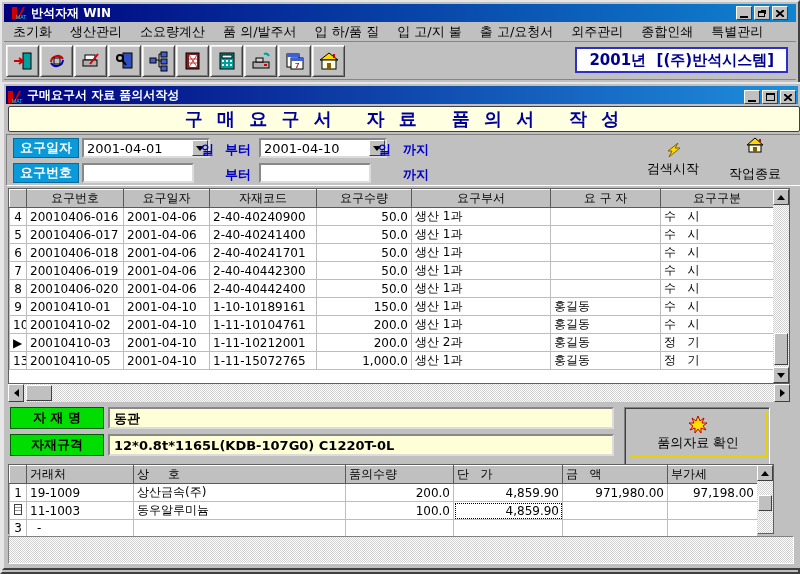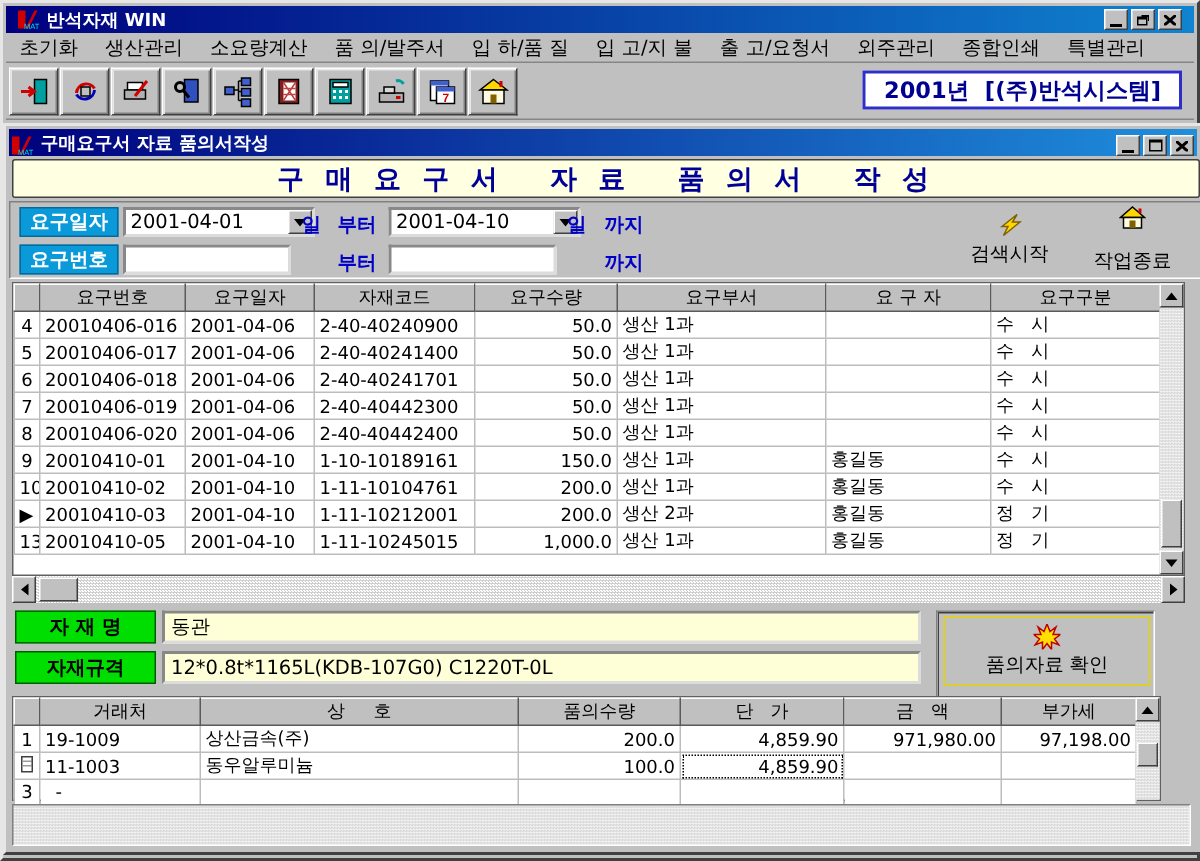--- a/index.html
+++ b/index.html
@@ -75,29 +75,29 @@
 
   .hscroll{position:absolute;left:4px;top:300px;width:782px;height:18px;display:flex;}
   .hscroll .strack{height:18px;}
   .hthumb{position:absolute;top:0;left:2px;width:26px;height:16px;background:#c0c0c0;border:1px solid;border-color:#fff #404040 #404040 #fff;margin:1px 0;}
   .hscroll .sbtn{height:18px;flex:0 0 16px;}
 
   .material{position:absolute;left:4px;top:322px;width:792px;height:56px;}
   .m-label{position:absolute;left:2px;width:94px;height:22px;background:#00dd00;border:1px solid #006000;
     color:#000;font-weight:bold;font-size:13px;display:flex;align-items:center;justify-content:center;white-space:pre;}
   .m-input{position:absolute;left:100px;width:506px;height:22px;background:#ffffd7;border:2px inset #dcdcdc;
-    font-size:13px;padding:1px 4px;font-weight:normal;white-space:pre;line-height:17px;}
+    font-size:13px;padding:1px 4px;font-weight:bold;white-space:pre;line-height:17px;}
   .confirm-wrap{position:absolute;left:616px;top:1px;width:146px;height:63px;background:#c0c0c0;}
   .confirm-btn{position:absolute;left:4px;top:3px;width:138px;height:46px;background:#c0c0c0;border:1px solid #e6d400;
     display:flex;flex-direction:column;align-items:center;justify-content:center;gap:1px;font-size:13px;color:#000;padding:0;}
 
   .detail-wrap{position:absolute;left:4px;top:380px;width:766px;height:70px;background:#fff;border:1px solid #606060;}
   table.grid2{border-collapse:collapse;table-layout:fixed;width:748px;}
   table.grid2 td{height:17px;padding:0 3px;font-size:12px;white-space:pre;overflow:hidden;border:1px solid #bdbdbd;background:#fff;}
-  table.grid2 tr.hdr td{background:#c0c0c0;border:1px solid;border-color:#fff #5a5a5a #5a5a5a #fff;text-align:center;height:15px;}
+  table.grid2 tr.hdr td{background:#c0c0c0;border:1px solid;border-color:#fff #5a5a5a #5a5a5a #fff;height:15px;}
   td.editing{background:#00cc00;padding:0;text-align:center;}
   .doc-glyph{display:inline-block;width:8px;height:11px;background:#fff;border:1px solid #404040;
     box-shadow:inset 0 2px 0 #fff, inset 0 3px 0 #9a9a9a, inset 0 5px 0 #fff, inset 0 6px 0 #9a9a9a;}
   td.sel{background:#ffff00;outline:1px dotted #000;outline-offset:-2px;}
 
   .bottom-strip{position:absolute;left:4px;top:452px;width:786px;height:28px;border:1px solid;border-color:#808080 #fff #fff #808080;}
 </style>
 </head>
 <body>
 
@@ -399,21 +399,21 @@
               <td>1-11-10212001</td>
               <td class="num">200.0</td>
               <td>생산 2과</td>
               <td>홍길동</td>
               <td>정   기</td>
             </tr>
         <tr>
               <td class="rn">13</td>
               <td>20010410-05</td>
               <td>2001-04-10</td>
-              <td>1-11-10245015</td>
+              <td>1-11-15072765</td>
               <td class="num">1,000.0</td>
               <td>생산 1과</td>
               <td>홍길동</td>
               <td>정   기</td>
             </tr>
       </tbody>
         </table>
       <div class="vscroll dither">
         <button class="sbtn">
             <i class="tri-up"></i>

